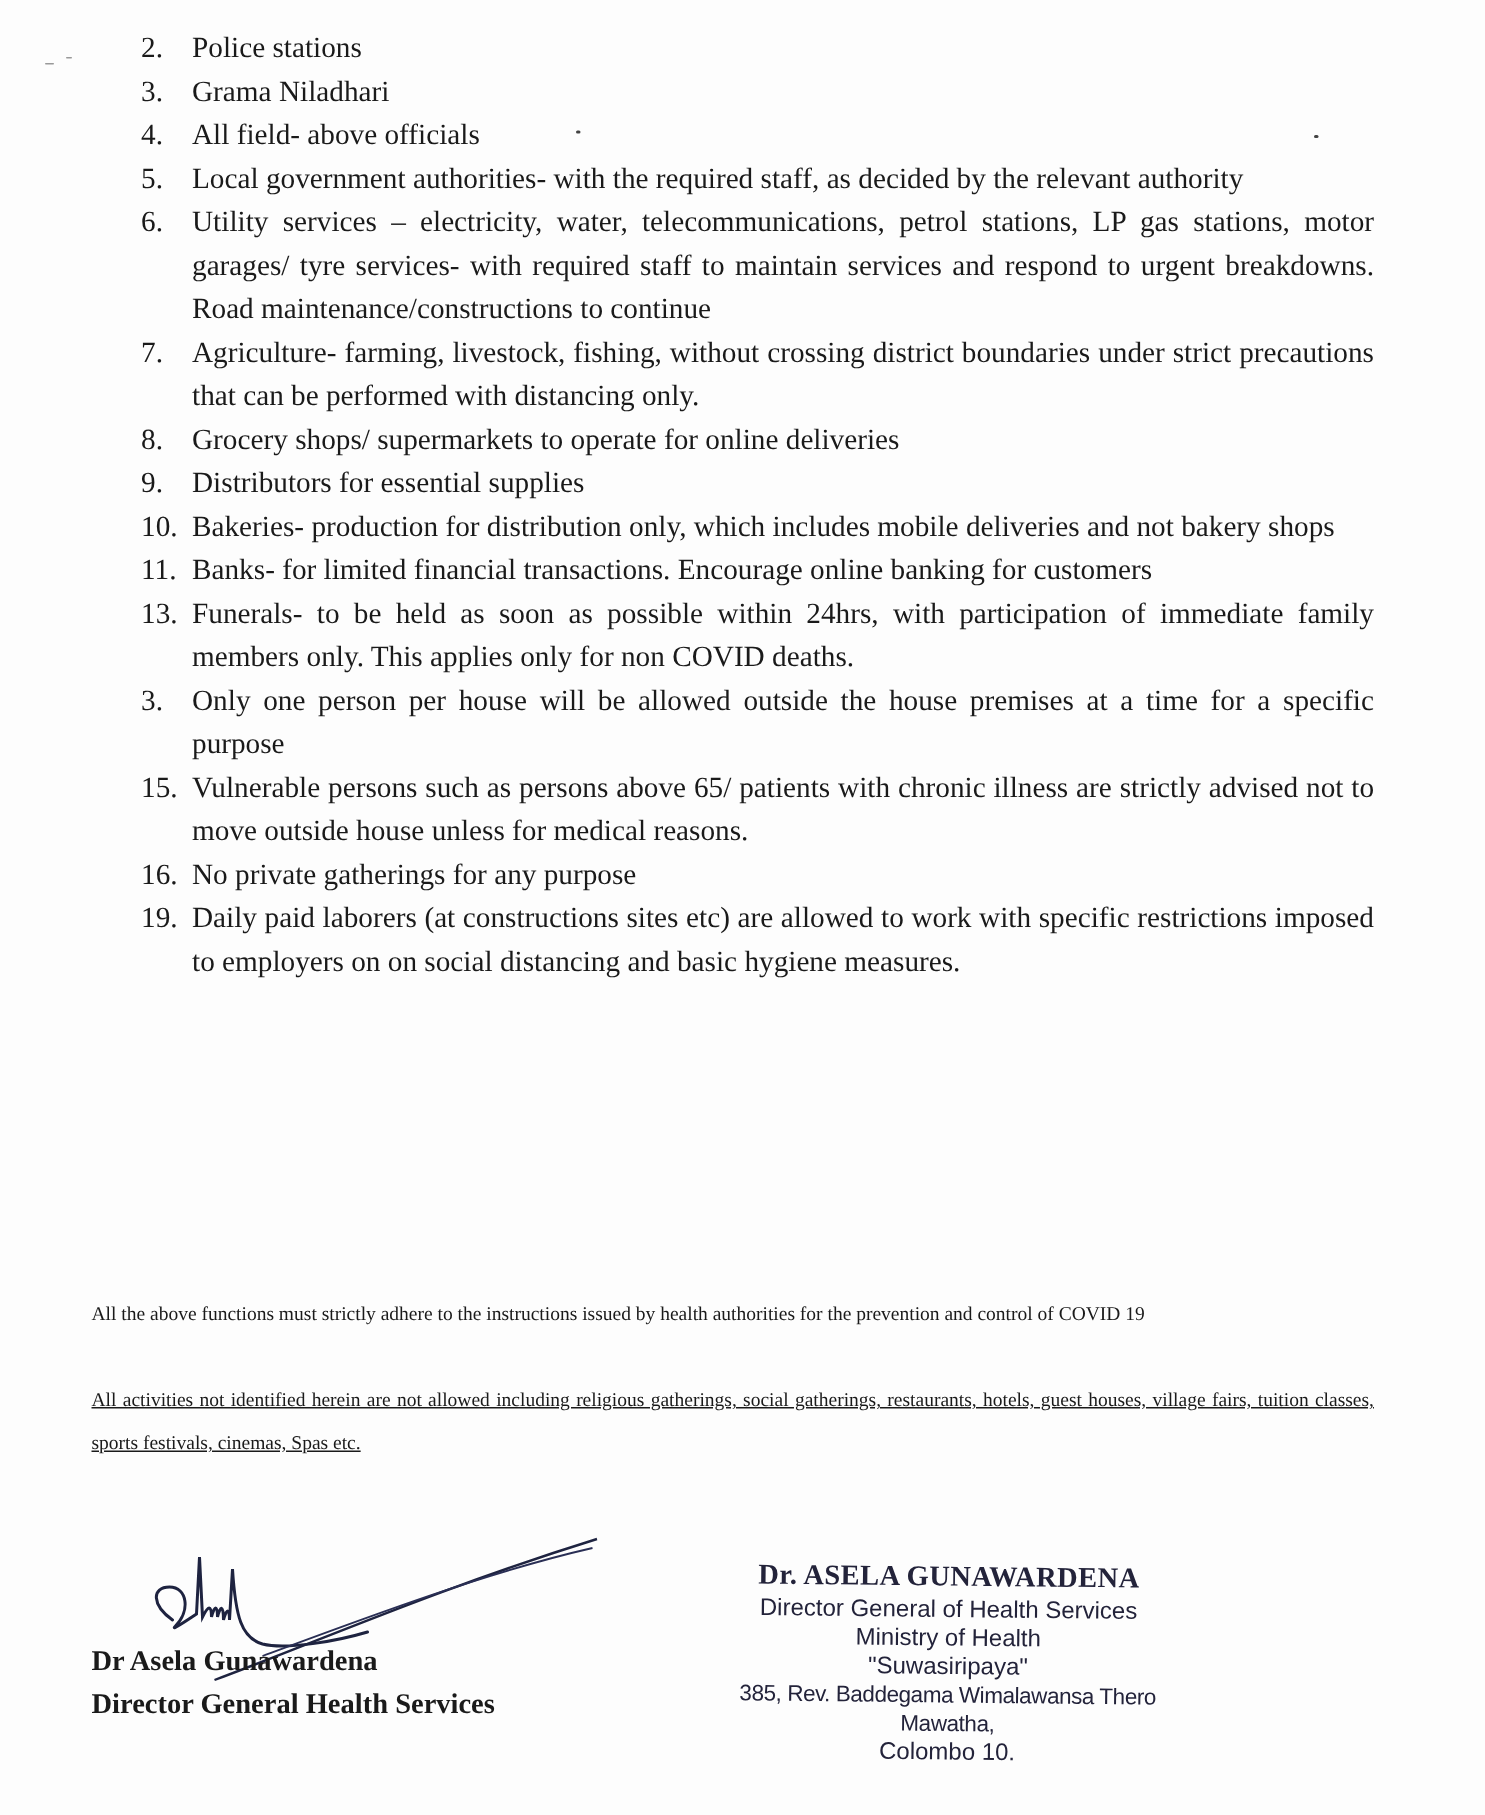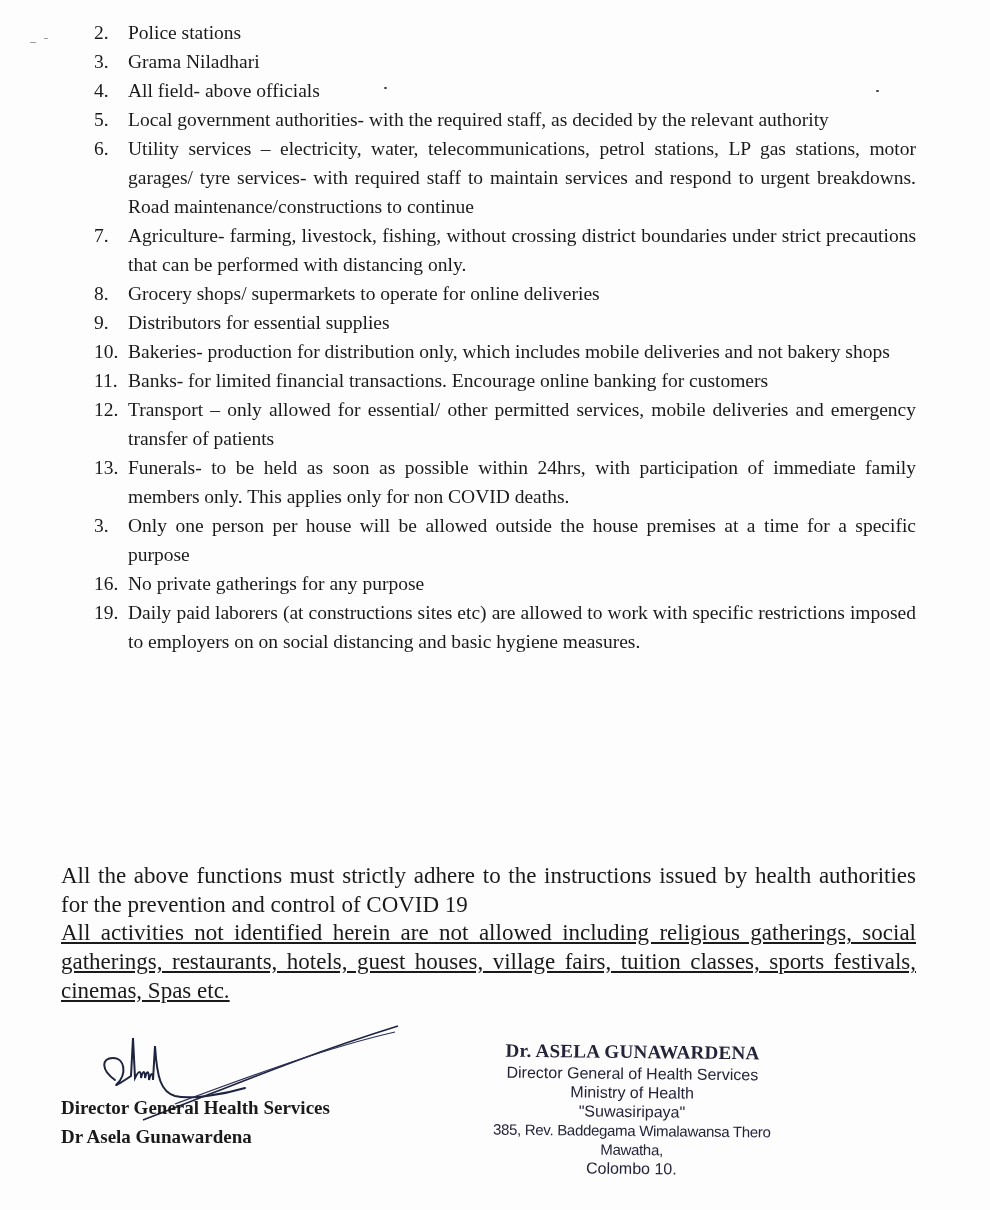--- a/index.html
+++ b/index.html
@@ -48,21 +48,21 @@
   .list li .txt {
     display: block;
   }
   .list li.just .txt {
     text-align: justify;
   }
   .para {
     position: absolute;
     left: 61px;
     width: 855px;
-    font-size: 23px;
+    font-size: 13px;
     line-height: 29px;
     text-align: justify;
     margin: 0;
   }
   .para1 { top: 861px; }
   .para2 { top: 918px; text-decoration: underline; }
   .sig-left {
     position: absolute;
     left: 61px;
     top: 1093px;
@@ -154,30 +154,30 @@
       </li>
     <li class="just">
         <span class="num">10.</span>
         <span class="txt">Bakeries- production for distribution only, which includes mobile deliveries and not bakery shops</span>
       </li>
     <li>
         <span class="num">11.</span>
         <span class="txt">Banks- for limited financial transactions.  Encourage online banking for customers</span>
       </li>
     <li class="just">
-        <span class="num">12.</span>
-        <span class="txt">Transport – only allowed for essential/ other permitted services, mobile deliveries and emergency transfer of patients</span>
-      </li>
-    <li class="just">
         <span class="num">13.</span>
         <span class="txt">Funerals- to be held as soon as possible within 24hrs, with participation of immediate family members only.  This applies only for non COVID deaths.</span>
       </li>
     <li class="just">
         <span class="num">3.</span>
         <span class="txt">Only one person per house will be allowed outside the house premises at a time for a specific purpose</span>
+      </li>
+    <li class="just">
+        <span class="num">15.</span>
+        <span class="txt">Vulnerable persons such as persons above 65/ patients with chronic illness are strictly advised not to move outside house unless for medical reasons.</span>
       </li>
     <li>
         <span class="num">16.</span>
         <span class="txt">No private gatherings for any purpose</span>
       </li>
     <li class="just">
         <span class="num">19.</span>
         <span class="txt">Daily paid laborers (at constructions sites etc)  are allowed to work with specific restrictions imposed to employers on on social distancing and basic hygiene measures.</span>
       </li>
   </ol>
@@ -185,22 +185,22 @@
   <p class="para para1">All the above functions must strictly adhere to the instructions issued by health authorities for the prevention and control of COVID 19</p>
   <p class="para para2">All activities not identified herein are not allowed including religious gatherings, social gatherings, restaurants, hotels, guest houses, village fairs, tuition classes, sports festivals, cinemas, Spas etc.</p>
 
   <svg class="signature" viewBox="0 0 320 110" xmlns="http://www.w3.org/2000/svg">
     <path d="M20 62 C 6 52, 6 40, 18 40 C 30 40, 32 56, 22 66 C 18 70, 30 62, 36 58 L 38 20 L 40 60 C 44 52, 46 52, 46 60 C 48 52, 50 52, 50 60 C 52 52, 54 52, 54 62 C 56 54, 58 54, 58 62 L 60 28 C 62 60, 66 74, 80 78 C 96 82, 130 76, 150 70" fill="none" stroke="#1e2340" stroke-width="2" stroke-linecap="round"></path>
     <path d="M48 102 C 120 75, 200 40, 303 8" fill="none" stroke="#1e2340" stroke-width="1.6"></path>
     <path d="M80 86 C 150 60, 230 30, 300 14" fill="none" stroke="#2a2f55" stroke-width="1.2"></path>
   </svg>
 
   <div class="sig-left">
+    <div>Dr Asela Gunawardena</div>
     <div>Director General Health Services</div>
-    <div>Dr Asela Gunawardena</div>
   </div>
 
   <div class="stamp">
     <div class="name">Dr. ASELA  GUNAWARDENA</div>
     <div class="line">Director General of Health Services</div>
     <div class="line">Ministry of Health</div>
     <div class="line">"Suwasiripaya"</div>
     <div class="addr">385, Rev. Baddegama Wimalawansa Thero Mawatha,</div>
     <div class="line">Colombo 10.</div>
   </div>

